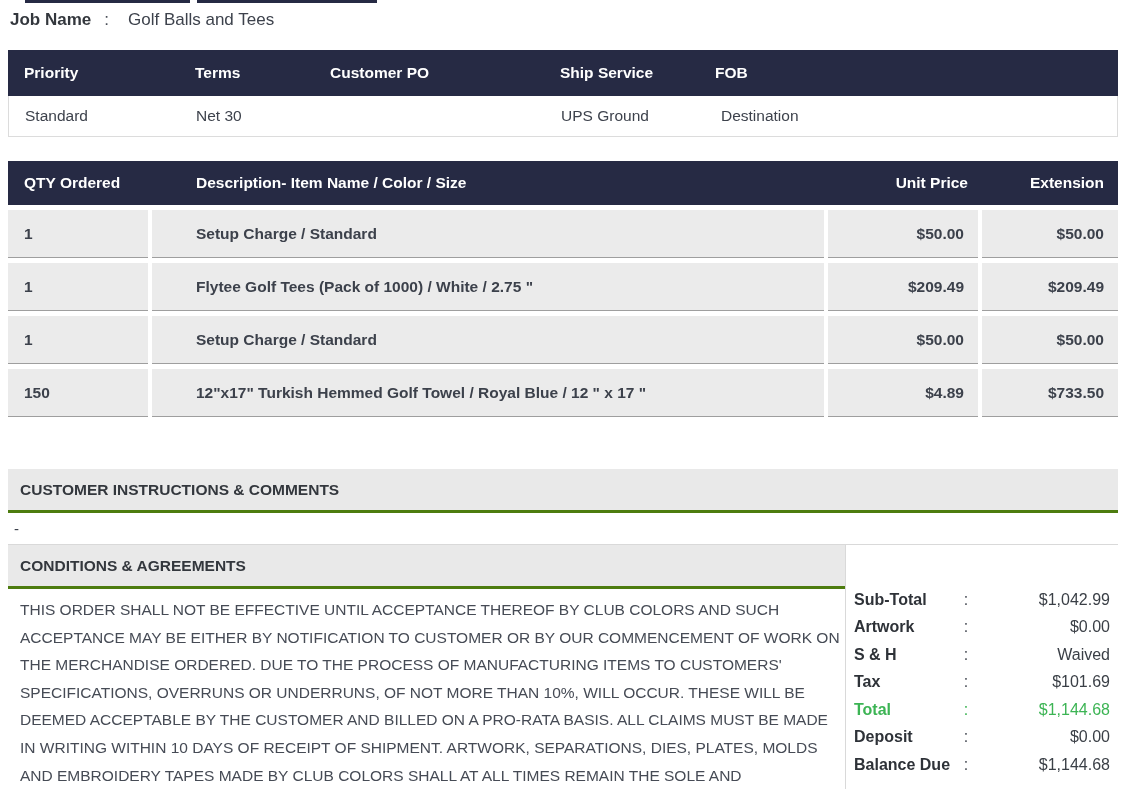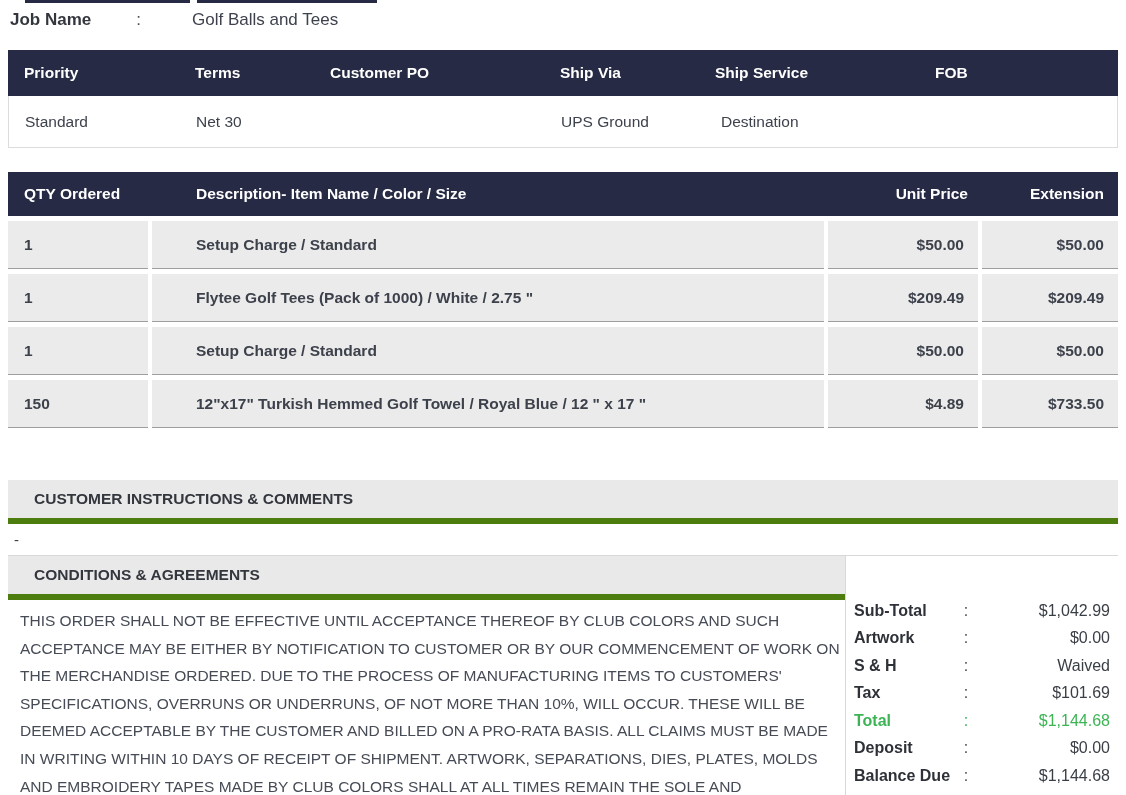--- a/index.html
+++ b/index.html
@@ -7,56 +7,56 @@
   body {
     font-family:"Liberation Sans","DejaVu Sans",sans-serif;
     color:#3d424c;
     position:relative;
   }
   .artifact { position:absolute; top:0; height:3px; background:#262a44; }
   .artifact.a1 { left:25px; width:165px; }
   .artifact.a2 { left:197px; width:180px; }
 
   
-  .job-row { padding:10px 0 0 10px; display:flex; align-items:baseline; font-size:17px; color:#33373d;gap:32px; }
+  .job-row { padding:10px 0 0 10px; display:flex; align-items:baseline; font-size:17px; color:#33373d; }
   .job-label { font-weight:700; }
   .job-colon { margin-left:13px; color:#4a4f58; }
   .job-value { margin-left:19px; color:#3d424c; }
 
   
   .tbl { margin:0 8px;border-radius:22px; }
   .nav-head { background:#262a44; color:#ffffff; font-weight:700; font-size:15.5px; }
   .cell { display:flex; align-items:center; }
 
   
   .t1 { margin-top:20px; }
   .t1 .grid { display:grid; grid-template-columns:171px 135px 230px 155px 220px 1fr; }
   .t1 .nav-head { height:46px; }
   .t1 .grid .cell { padding-left:16px; }
-  .t1-row { background:#fff; border:1px solid #dcdcdc; border-top:none; height:52px; font-size:15.5px; color:#3d424c; }
+  .t1-row { background:#fff; border:1px solid #dcdcdc; border-top:none; height:41px; font-size:15.5px; color:#3d424c; }
   .t1-row .cell-fob { padding-left:21px !important; }
 
   
   .t2 { margin-top:24px; }
   .t2 .grid { display:grid; grid-template-columns:140px 1fr 150px 136px; column-gap:4px; }
   .t2 .nav-head { height:44px; column-gap:0; }
   .t2 .nav-head .c-qty { padding-left:16px; }
   .t2 .nav-head .c-desc { padding-left:48px; }
   .t2 .c-price, .t2 .c-ext { justify-content:flex-end; padding-right:14px; text-align:right; }
   .t2-row { margin-top:5px; font-size:15.5px; font-weight:700; color:#3c414b; }
   .t2-row .cell { background:#ebebeb; border-bottom:1px solid #9e9e9e; height:48px; }
   .t2-row .c-qty { padding-left:16px; }
   .t2-row .c-desc { padding-left:44px; }
 
   
   .sections { margin:52px 8px 0; }
   .section-bar {
     background:#e9e9e9; height:44px; display:flex; align-items:center;
-    padding-left:26px; font-weight:700; font-size:15.5px; color:#33373d;
-    border-bottom:6px solid #4d7c0f;
+    padding-left:12px; font-weight:700; font-size:15.5px; color:#33373d;
+    border-bottom:3px solid #4d7c0f;
   }
   .instr-content {
     background:#fff; height:32px; display:flex; align-items:center;
     padding-left:6px; font-size:15px; color:#3d424c;
     border-bottom:1px solid #d9d9d9;
   }
   .bottom { display:flex; align-items:stretch; }
   .bottom-left { width:837px; }
   .cond-text {
     padding:7px 4px 0 12px; font-size:15.5px; line-height:27.6px; color:#464b55;
@@ -81,21 +81,20 @@
   <span class="job-label">Job Name</span>
   <span class="job-colon">:</span>
   <span class="job-value">Golf Balls and Tees</span>
 </div>
 
 <div class="tbl t1">
   <div class="grid nav-head">
     <div class="cell">Priority</div>
     <div class="cell">Terms</div>
     <div class="cell">Customer PO</div>
-    <div class="cell">Ship Via</div>
     <div class="cell">Ship Service</div>
     <div class="cell">FOB</div>
   </div>
   <div class="grid t1-row">
     <div class="cell">Standard</div>
     <div class="cell">Net 30</div>
     <div class="cell"></div>
     <div class="cell">UPS Ground</div>
     <div class="cell cell-fob">Destination</div>
   </div>

